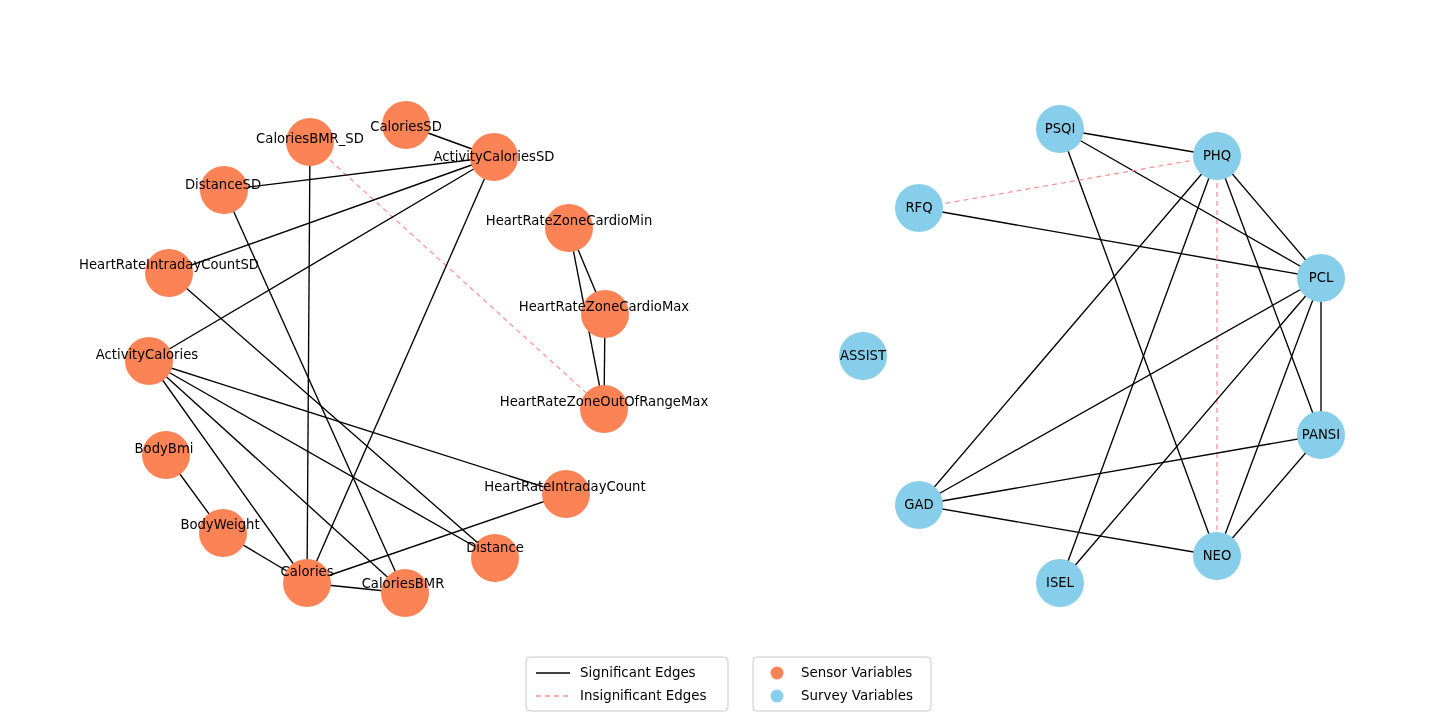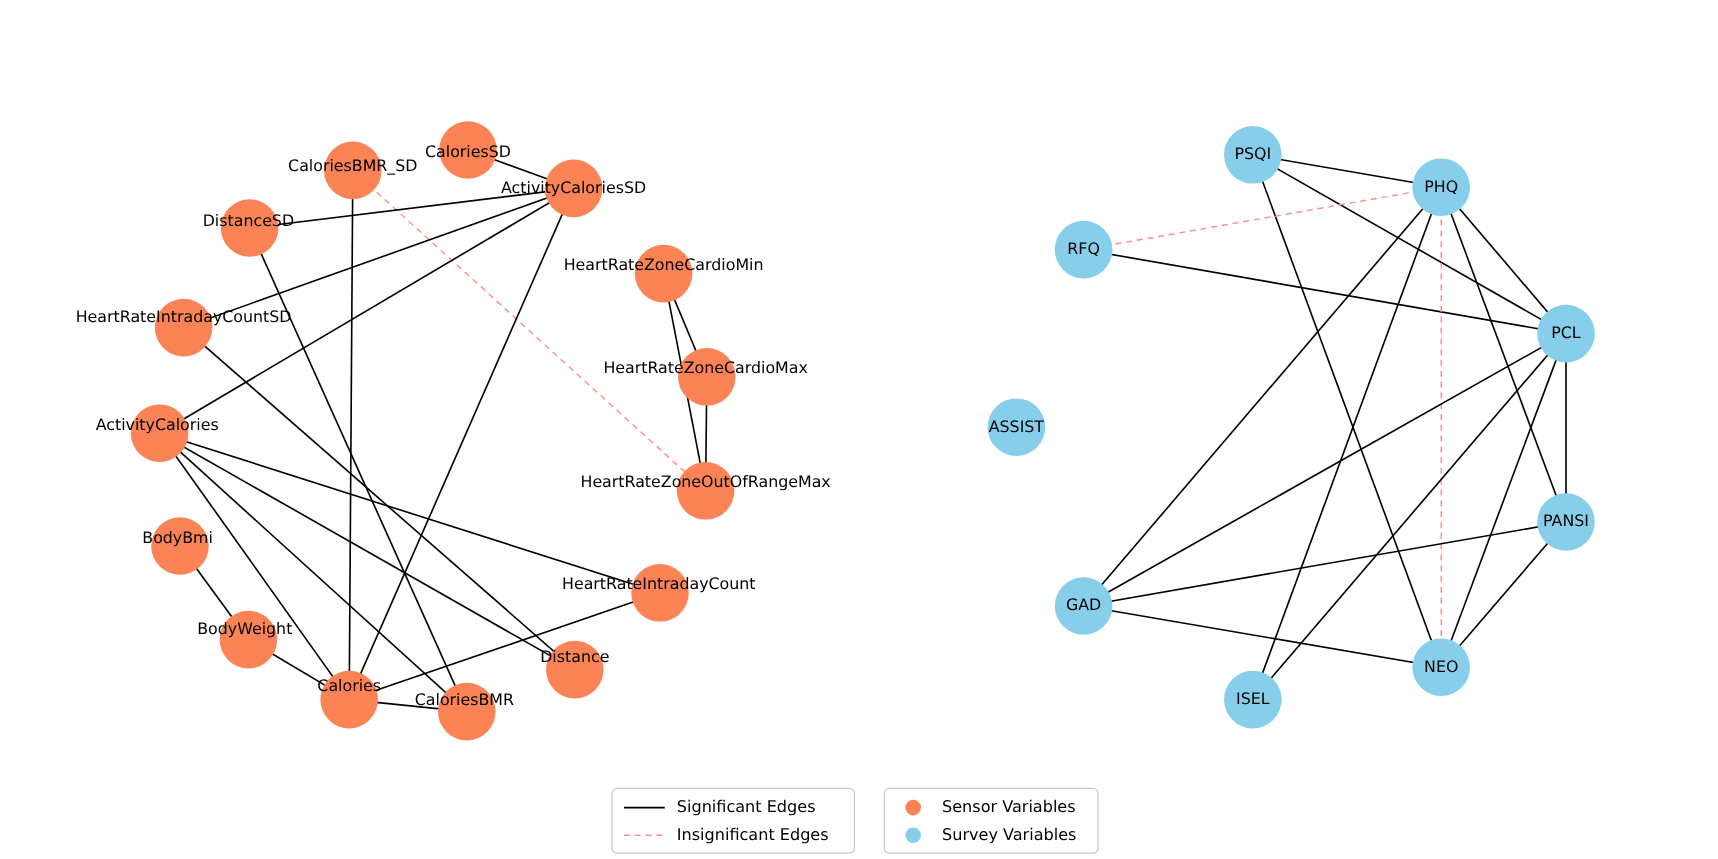--- a/index.html
+++ b/index.html
@@ -13,20 +13,21 @@
     height: 716px;
     font-family: "DejaVu Sans", sans-serif;
     overflow: hidden;
     position: relative;
   }
   #figure {
     position: absolute;
     left: 0; top: 0;
     width: 1292px;
     height: 716px;
+    padding-left: 16px;
   }
   .node-circle {
     stroke: none;
   }
   .node-label {
     font-family: "DejaVu Sans", sans-serif;
     font-size: 13.2px;
     fill: #000000;
     dominant-baseline: middle;
   }

